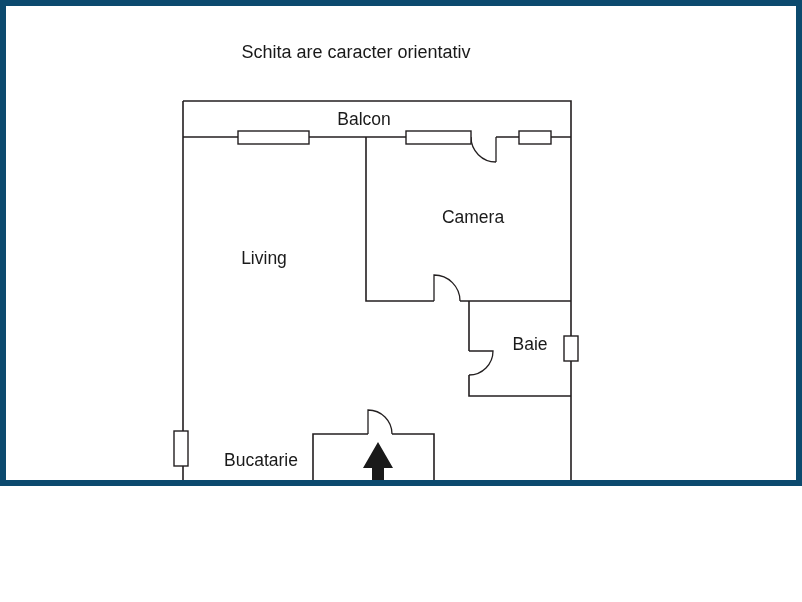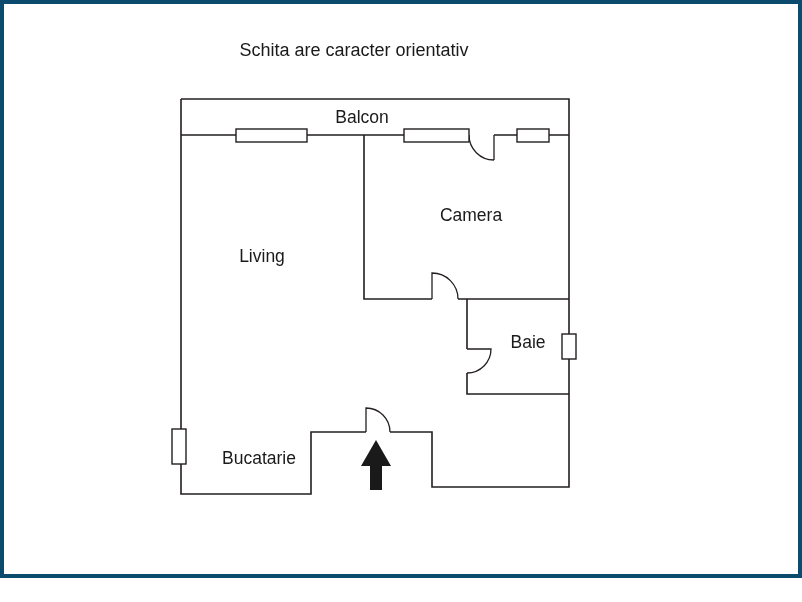--- a/index.html
+++ b/index.html
@@ -4,23 +4,23 @@
 <style>
   html, body {
     margin: 0;
     padding: 0;
     background: #ffffff;
     font-family: "Liberation Sans", sans-serif;
   }
   .page {
     position: relative;
     width: 802px;
-    height: 578px;
+    height: 486px;
     box-sizing: border-box;
-    border: 4px solid #0c4a6e;
+    border: 6px solid #0c4a6e;
     background: #ffffff;
     overflow: hidden;
   }
   svg { display: block; }
   .wall {
     fill: none;
     stroke: #231f20;
     stroke-width: 1.6;
   }
   .door {

